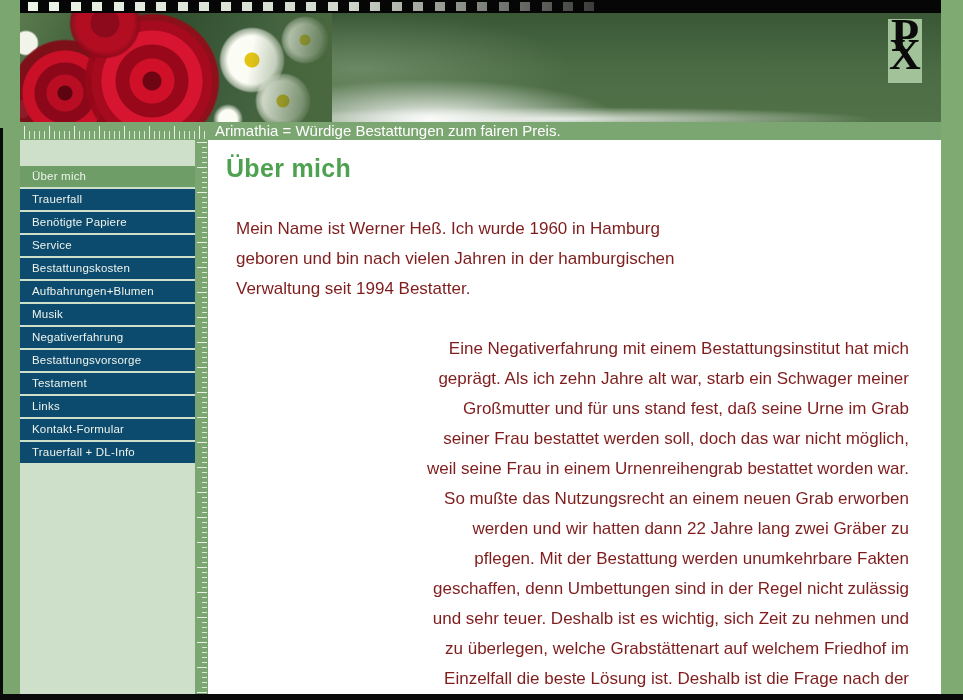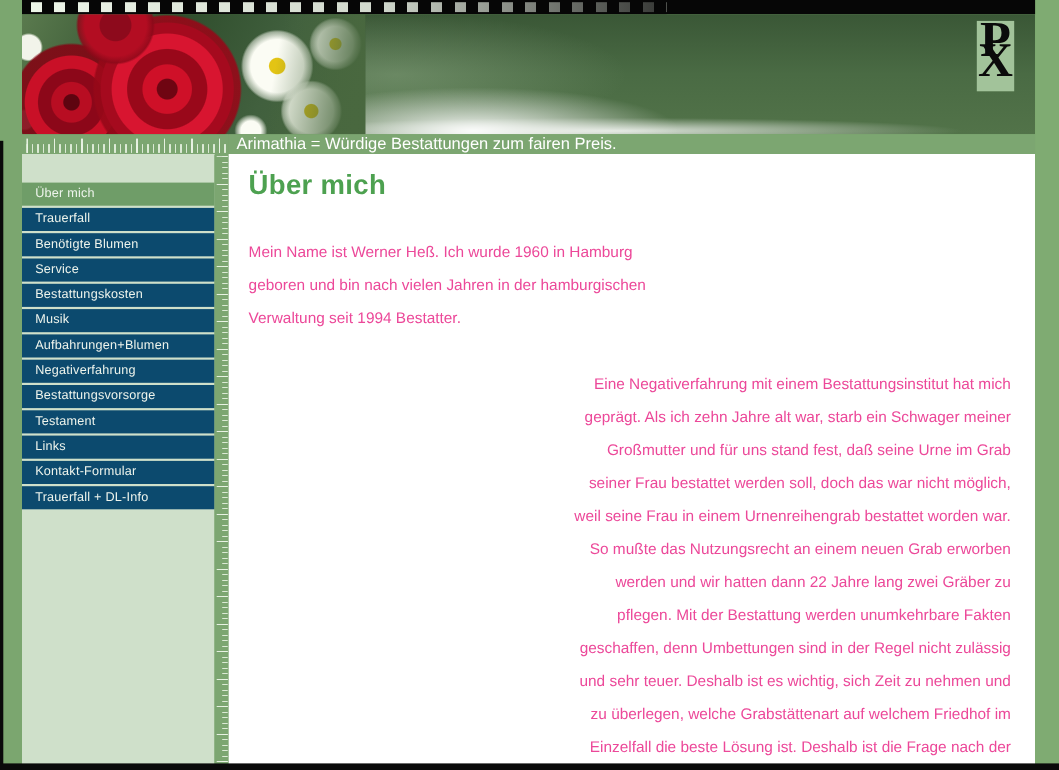--- a/index.html
+++ b/index.html
@@ -117,22 +117,22 @@
   .content{
     position:absolute;left:208px;top:140px;width:733px;bottom:0;
     background:#ffffff;
   }
   .content-inner{padding:14px 22px 0 18px;}
   .page-heading{
     margin:0;font-size:25px;font-weight:bold;color:#4DA150;
     letter-spacing:.3px;
   }
   .body-par{
-    margin:0;white-space:pre-line;color:#ec4899;
-    font-size:14px;line-height:30px;
+    margin:10px;white-space:pre-line;color:#7f1d1d;
+    font-size:17px;line-height:30px;
   }
   .par-1{margin-top:31px;}
   .par-2{margin-top:30px;text-align:right;}
 
   
   .right-col{position:absolute;left:941px;top:0;width:22px;height:700px;background:#7FAB72;}
   .left-edge{position:absolute;left:0;top:128px;width:3px;bottom:0;background:#0a0a0a;}
   .bottom-bar{position:absolute;left:0;right:0;bottom:0;height:6px;background:#0a0a0a;}
 </style>
 </head>
@@ -159,25 +159,25 @@
   </div>
   <div class="tagline-bar">
     <span>Arimathia = Würdige Bestattungen zum fairen Preis.</span>
   </div>
 
   <div class="sidebar">
     <div class="spacer"></div>
     <div>
         <div class="menu-item active">Über mich</div>
         <div class="menu-item">Trauerfall</div>
-        <div class="menu-item">Benötigte Blumen</div>
+        <div class="menu-item">Benötigte Papiere</div>
         <div class="menu-item">Service</div>
         <div class="menu-item">Bestattungskosten</div>
+        <div class="menu-item">Aufbahrungen+Blumen</div>
         <div class="menu-item">Musik</div>
-        <div class="menu-item">Aufbahrungen+Blumen</div>
         <div class="menu-item">Negativerfahrung</div>
         <div class="menu-item">Bestattungsvorsorge</div>
         <div class="menu-item">Testament</div>
         <div class="menu-item">Links</div>
         <div class="menu-item">Kontakt-Formular</div>
         <div class="menu-item">Trauerfall + DL-Info</div>
       </div>
   </div>
 
   <div class="v-ruler">

